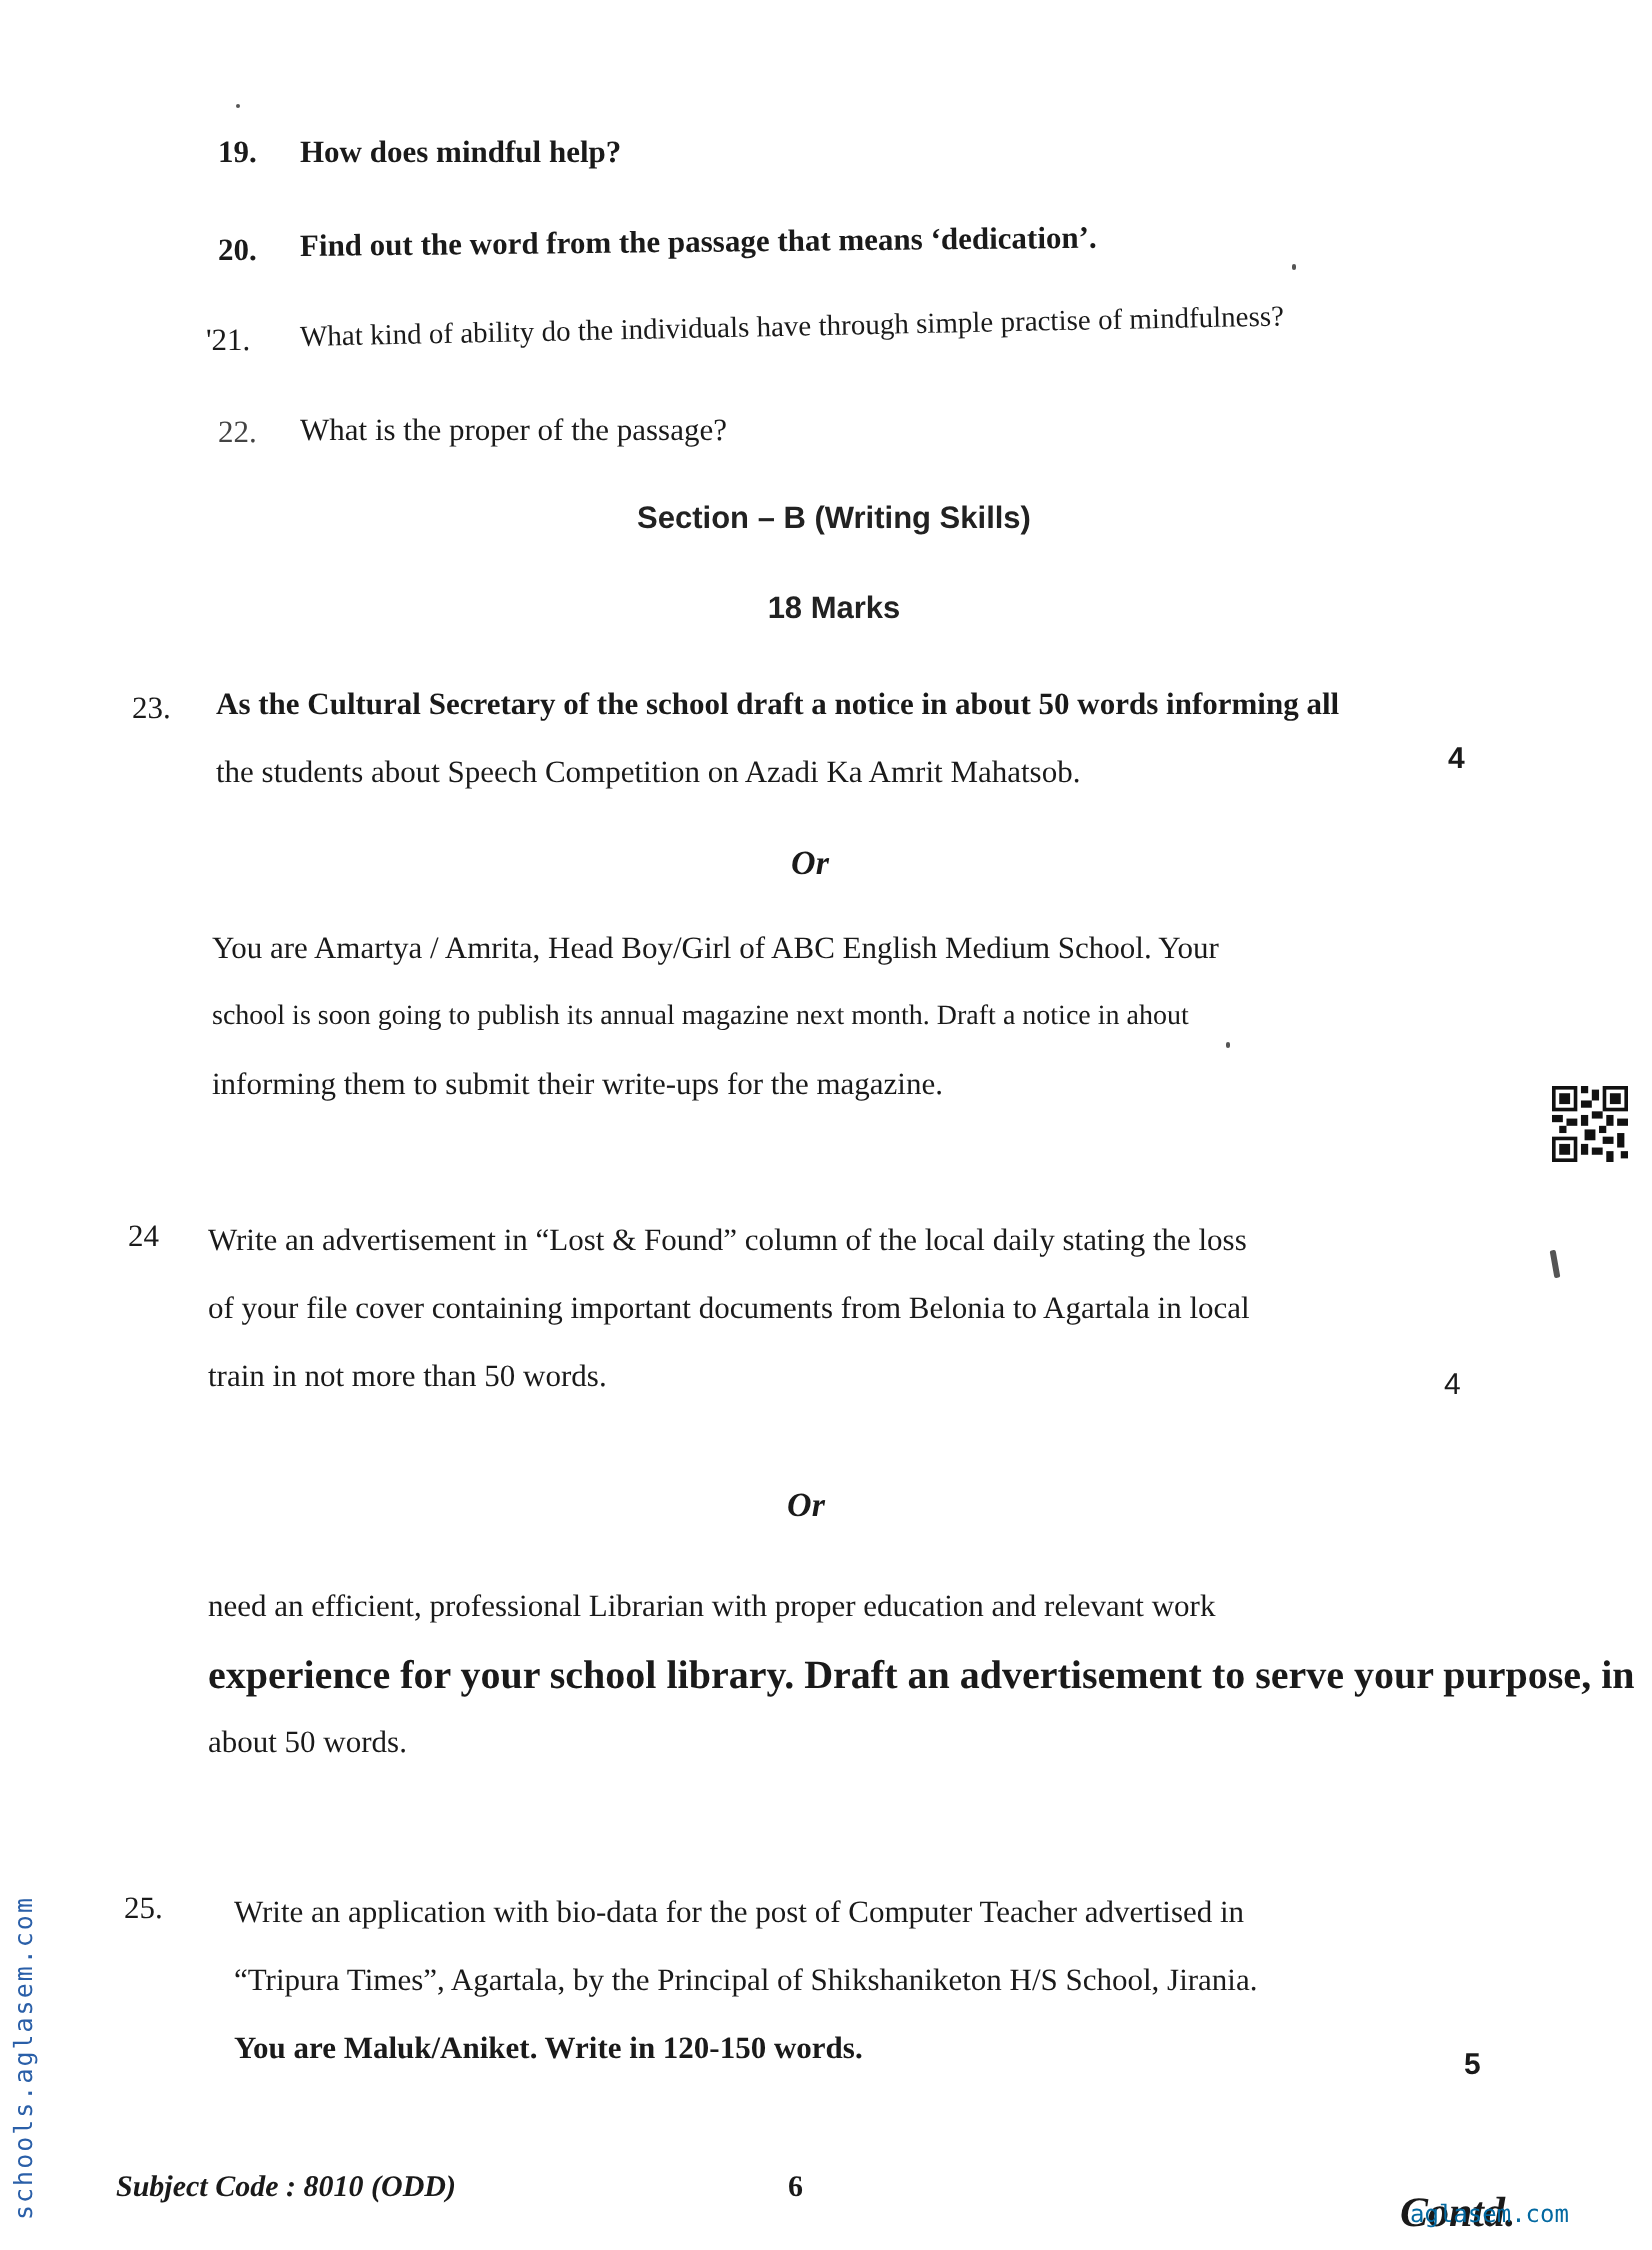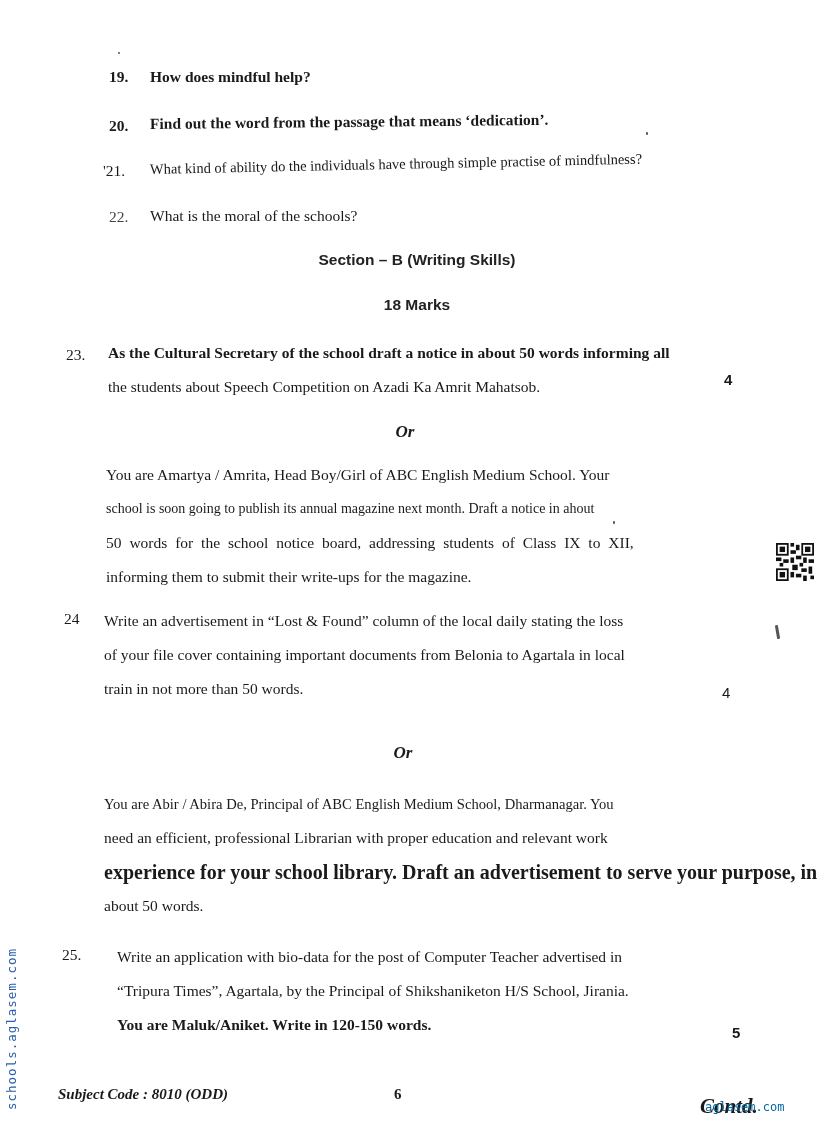--- a/index.html
+++ b/index.html
@@ -34,53 +34,51 @@
   <span class="qnum" style="left:109px;top:68px;font-weight:bold;">19.</span>
   <span class="q" style="left:150px;top:60px;font-weight:bold;">How does mindful help?</span>
 
   <span class="qnum" style="left:109px;top:117px;font-weight:bold;">20.</span>
   <span class="q" style="left:150px;top:107px;font-weight:bold;transform:rotate(-0.6deg);transform-origin:left;">Find out the word from the passage that means ‘dedication’.</span>
 
   <span class="qnum" style="left:103px;top:162px;">'21.</span>
   <span class="q" style="left:150px;top:152px;font-size:14.5px;transform:rotate(-1.2deg);transform-origin:left;">What kind of ability do the individuals have through simple practise of  mindfulness?</span>
 
   <span class="qnum" style="left:109px;top:208px;color:#444;">22.</span>
-  <span class="q" style="left:150px;top:199px;">What is the moral of the schools?</span>
+  <span class="q" style="left:150px;top:199px;">What is the proper of the passage?</span>
 
   <div class="heading" style="top:251px;">Section – B (Writing Skills)</div>
   <div class="heading" style="top:296px;">18 Marks</div>
 
   <span class="qnum" style="left:66px;top:346px;">23.</span>
   <div class="para" style="left:108px;top:336px;width:636px;">
     <span class="line" style="font-weight:bold;">As the Cultural Secretary of the school draft a notice in about 50 words informing all</span>
     <span class="line">the students about Speech Competition on Azadi Ka Amrit Mahatsob.</span>
   </div>
   <span class="mark" style="left:724px;top:371px;">4</span>
 
   <div class="or" style="top:422px;">Or</div>
 
   <div class="para" style="left:106px;top:458px;width:640px;">
     <span class="line">You are Amartya / Amrita, Head Boy/Girl of ABC English Medium School. Your</span>
     <span class="line" style="font-size:14px;">school is soon going to publish its annual magazine next month. Draft a notice in ahout</span>
-    <span class="line" style="word-spacing:4px;">50 words for the school notice board, addressing students of Class IX to XII,</span>
     <span class="line">informing them to submit their write-ups for the magazine.</span>
   </div>
 
   <span class="qnum" style="left:64px;top:610px;">24</span>
   <div class="para" style="left:104px;top:604px;width:642px;">
     <span class="line">Write an advertisement in “Lost &amp; Found” column of the local daily stating the loss</span>
     <span class="line">of your file cover containing important documents from Belonia to Agartala in local</span>
     <span class="line">train in not more than 50 words.</span>
   </div>
   <span class="mark" style="left:722px;top:684px;font-weight:normal;">4</span>
 
   <div class="or" style="top:743px;left:0;width:806px;">Or</div>
 
   <div class="para" style="left:104px;top:787px;width:646px;">
-    <span class="line" style="font-size:14.6px;">You are Abir / Abira De, Principal of ABC English Medium School, Dharmanagar. You</span>
     <span class="line">need an efficient, professional Librarian with proper education and relevant work</span>
     <span class="line" style="font-size:20px;font-weight:bold;">experience for your school library. Draft an advertisement to serve your purpose, in</span>
     <span class="line">about 50 words.</span>
   </div>
 
   <span class="qnum" style="left:62px;top:946px;">25.</span>
   <div class="para" style="left:117px;top:940px;width:646px;">
     <span class="line">Write an application with bio-data for the post of Computer Teacher advertised in</span>
     <span class="line">“Tripura Times”, Agartala, by the Principal of Shikshaniketon H/S School, Jirania.</span>
     <span class="line" style="font-weight:bold;">You are Maluk/Aniket. Write in 120-150 words.</span>

